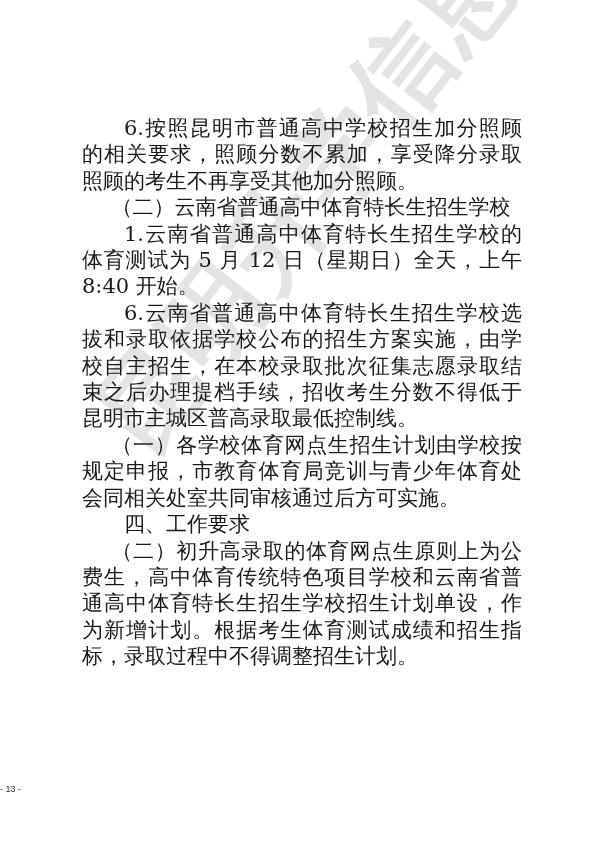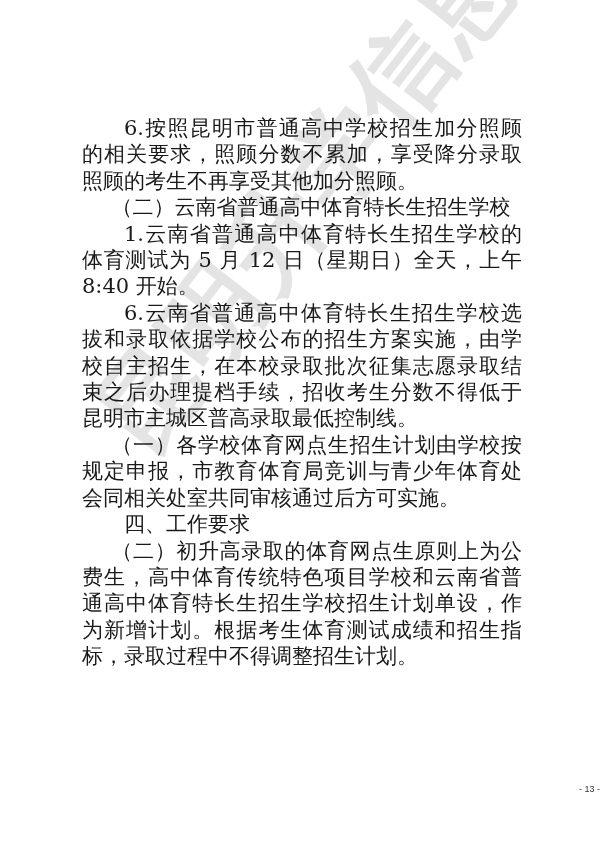--- a/index.html
+++ b/index.html
@@ -18,21 +18,21 @@
     z-index: 0; user-select: none;
   }
   .content {
     position: absolute; left: 82px; top: 115px; width: 440px; z-index: 1;
     font-size: 21px; line-height: 26.4px; text-align: justify;
   }
   .p { margin: 0; text-indent: 2em; }
   .p.heading { text-indent: 2em; }
   .p.subheading { text-indent: 1.4em; }
   .footer {
-    position: absolute; left: 0; width: 600px; top: 784px; text-align: right;
+    position: absolute; left: 0; width: 600px; top: 784px; text-align: left;
     font-family: "Liberation Sans", sans-serif; font-size: 9px; color: #333;
   }
 </style>
 </head>
 <body>
 
 <div class="page">
   <div class="watermark">昆明升学信息</div>
 
   <div class="content">

